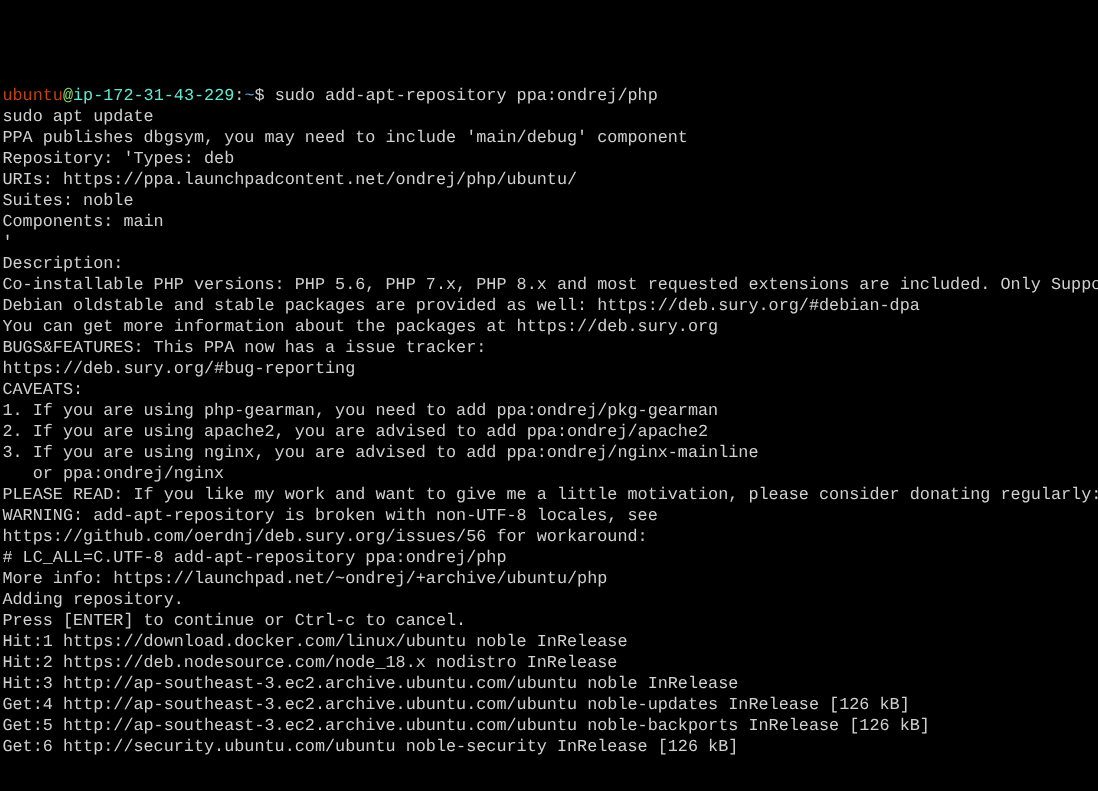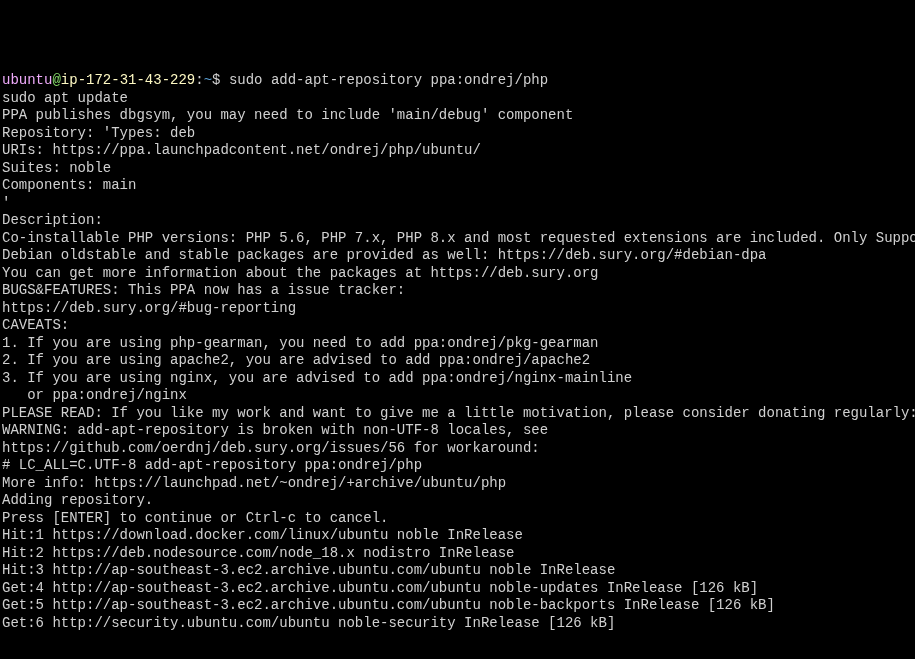--- a/index.html
+++ b/index.html
@@ -9,22 +9,22 @@
       color: #d0d0d0;
       font-family: "Courier New", Consolas, monospace;
       font-size: 14px;
       line-height: 1.25;
       white-space: pre;
       overflow: hidden;
       width: 915px;
       height: 659px;
       box-sizing: border-box;
     }
-    .user { color: #f0abfc; }
-    .host { color: #fef9c3; margin-top: 12px; }
+    .user { color: #c2410c; }
+    .host { color: #5eead4; margin-top: 12px; }
     .at   { color: #86d96a; }
     .path { color: #5a9fd4; }
     .line { display: block; }
   </style>
 </head>
 <body>
 
 
 
 <span class="line"><span class="user">ubuntu</span><span class="at">@</span><span class="host">ip-172-31-43-229</span><span>:</span><span class="path">~</span><span>$ </span><span>sudo add-apt-repository ppa:ondrej/php</span></span><div id="terminal-output"><span class="line">sudo apt update</span><span class="line">PPA publishes dbgsym, you may need to include 'main/debug' component</span><span class="line">Repository: 'Types: deb</span><span class="line">URIs: https://ppa.launchpadcontent.net/ondrej/php/ubuntu/</span><span class="line">Suites: noble</span><span class="line">Components: main</span><span class="line">'</span><span class="line">Description:</span><span class="line">Co-installable PHP versions: PHP 5.6, PHP 7.x, PHP 8.x and most requested extensions are included. Only Supported U</span><span class="line"></span><span class="line">Debian oldstable and stable packages are provided as well: https://deb.sury.org/#debian-dpa</span><span class="line"></span><span class="line">You can get more information about the packages at https://deb.sury.org</span><span class="line"></span><span class="line">BUGS&amp;FEATURES: This PPA now has a issue tracker:</span><span class="line">https://deb.sury.org/#bug-reporting</span><span class="line"></span><span class="line">CAVEATS:</span><span class="line">1. If you are using php-gearman, you need to add ppa:ondrej/pkg-gearman</span><span class="line">2. If you are using apache2, you are advised to add ppa:ondrej/apache2</span><span class="line">3. If you are using nginx, you are advised to add ppa:ondrej/nginx-mainline</span><span class="line">   or ppa:ondrej/nginx</span><span class="line"></span><span class="line">PLEASE READ: If you like my work and want to give me a little motivation, please consider donating regularly: https</span><span class="line"></span><span class="line">WARNING: add-apt-repository is broken with non-UTF-8 locales, see</span><span class="line">https://github.com/oerdnj/deb.sury.org/issues/56 for workaround:</span><span class="line"></span><span class="line"># LC_ALL=C.UTF-8 add-apt-repository ppa:ondrej/php</span><span class="line">More info: https://launchpad.net/~ondrej/+archive/ubuntu/php</span><span class="line">Adding repository.</span><span class="line">Press [ENTER] to continue or Ctrl-c to cancel.</span><span class="line">Hit:1 https://download.docker.com/linux/ubuntu noble InRelease</span><span class="line">Hit:2 https://deb.nodesource.com/node_18.x nodistro InRelease</span><span class="line">Hit:3 http://ap-southeast-3.ec2.archive.ubuntu.com/ubuntu noble InRelease</span><span class="line">Get:4 http://ap-southeast-3.ec2.archive.ubuntu.com/ubuntu noble-updates InRelease [126 kB]</span><span class="line">Get:5 http://ap-southeast-3.ec2.archive.ubuntu.com/ubuntu noble-backports InRelease [126 kB]</span><span class="line">Get:6 http://security.ubuntu.com/ubuntu noble-security InRelease [126 kB]</span></div>

